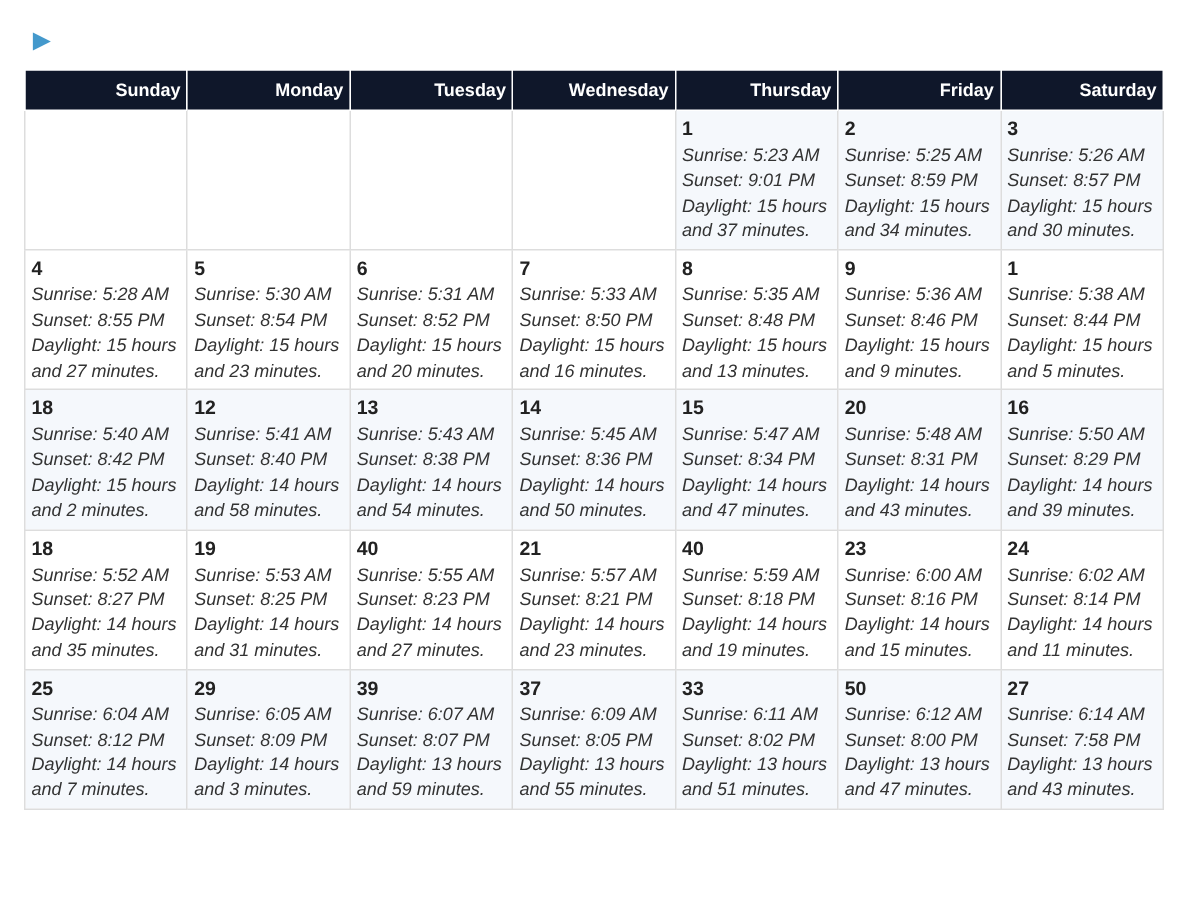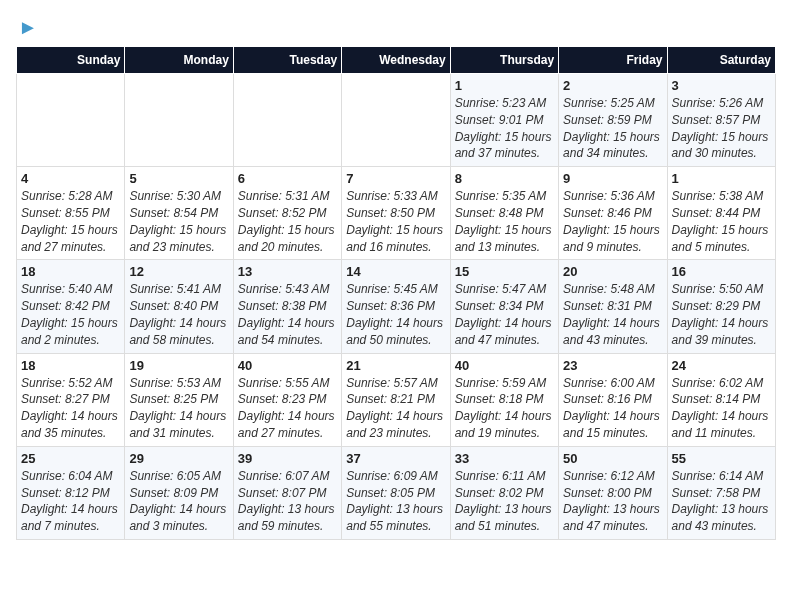--- a/index.html
+++ b/index.html
@@ -255,18 +255,18 @@
         </td>
         <td>
           <div class="day-number">33</div>
           <div class="day-info">Sunrise: 6:11 AM<br>Sunset: 8:02 PM<br>Daylight: 13 hours and 51 minutes.</div>
         </td>
         <td>
           <div class="day-number">50</div>
           <div class="day-info">Sunrise: 6:12 AM<br>Sunset: 8:00 PM<br>Daylight: 13 hours and 47 minutes.</div>
         </td>
         <td>
-          <div class="day-number">55</div>
+          <div class="day-number">27</div>
           <div class="day-info">Sunrise: 6:14 AM<br>Sunset: 7:58 PM<br>Daylight: 13 hours and 43 minutes.</div>
         </td>
       </tr>
     </tbody>
 </table>
 
 </body></html>

